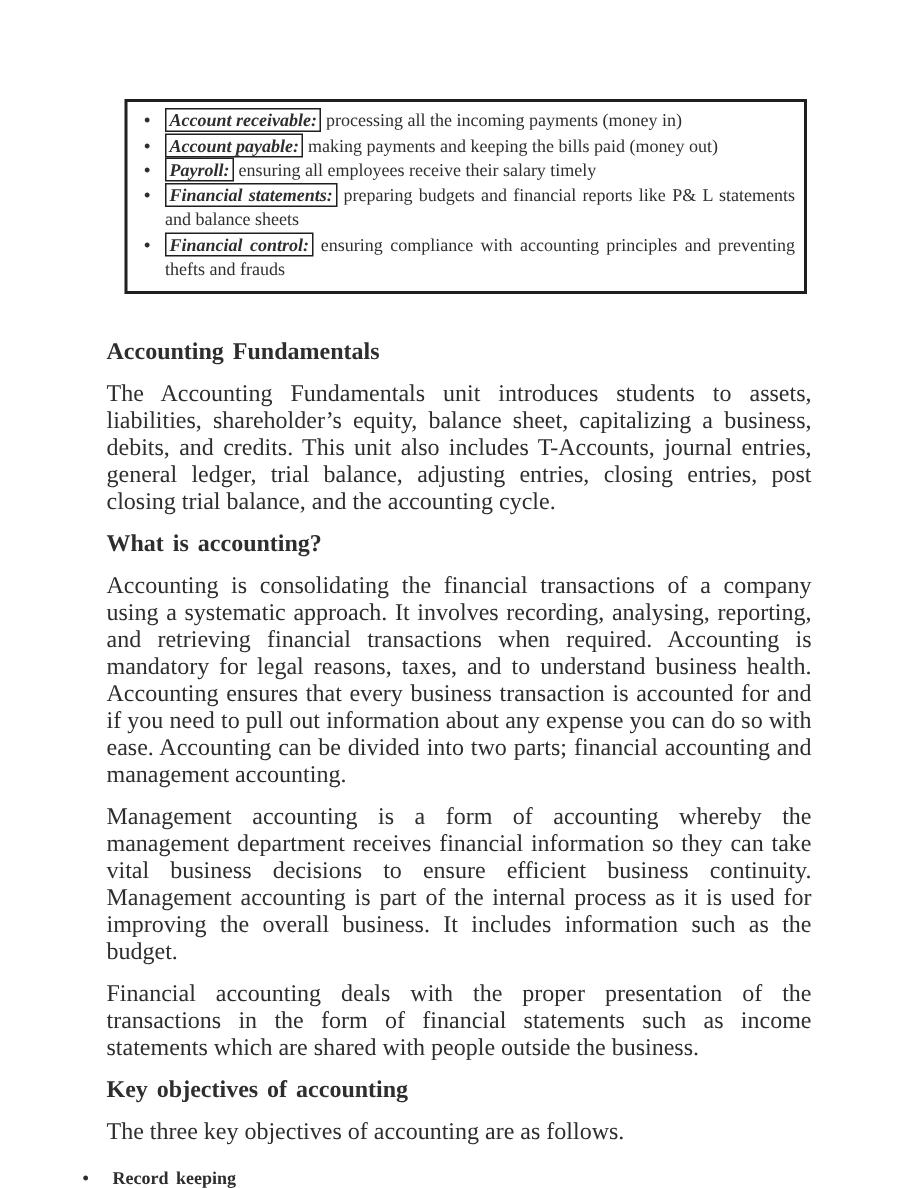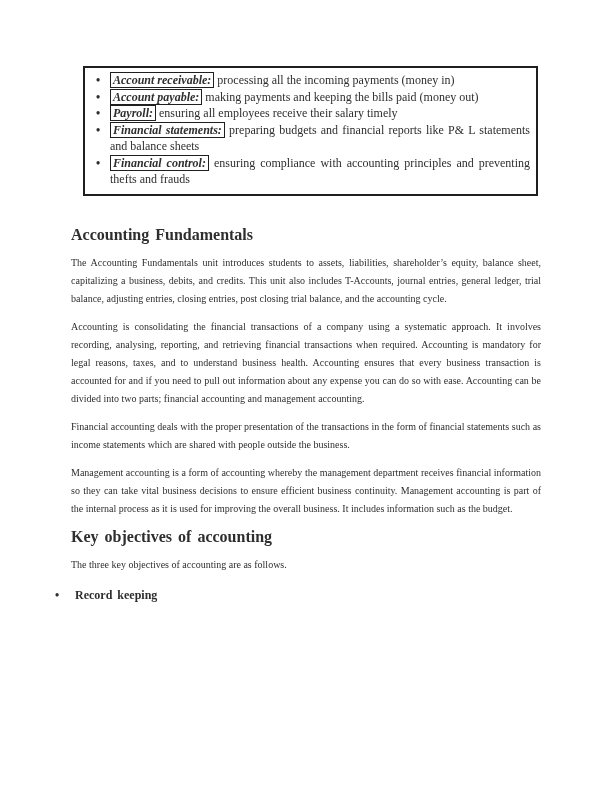--- a/index.html
+++ b/index.html
@@ -61,21 +61,21 @@
     font-size: 16px;
     font-weight: bold;
     line-height: 18px;
     margin: 0 0 10px 0;
     word-spacing: 2px;
   }
   .heading-first {
     margin-top: 30px;
   }
   .para {
-    font-size: 10px;
+    font-size: 16px;
     line-height: 18px;
     text-align: justify;
     margin: 0 0 10px 0;
   }
   .para:last-of-type {
     margin-bottom: 10px;
   }
   
   .objective-row {
     position: relative;
@@ -128,27 +128,28 @@
           <span class="term">Financial control:</span>
           <span>ensuring compliance with accounting principles and preventing thefts and frauds</span>
         </li>
       </ul>
     </div>
 
     <div class="heading heading-first">Accounting Fundamentals</div>
 
     <p class="para">The Accounting Fundamentals unit introduces students to assets, liabilities, shareholder’s equity, balance sheet, capitalizing a business, debits, and credits. This unit also includes T-Accounts, journal entries, general ledger, trial balance, adjusting entries, closing entries, post closing trial balance, and the accounting cycle.</p>
 
+    <div class="heading">What is accounting?</div>
 
 
     <p class="para">Accounting is consolidating the financial transactions of a company using a systematic approach. It involves recording, analysing, reporting, and retrieving financial transactions when required. Accounting is mandatory for legal reasons, taxes, and to understand business health. Accounting ensures that every business transaction is accounted for and if you need to pull out information about any expense you can do so with ease.  Accounting can be divided into two parts; financial accounting and management accounting.</p>
 
+    <p class="para">Management accounting is a form of accounting whereby the management department receives financial information so they can take vital business decisions to ensure efficient business continuity. Management accounting is part of the internal process as it is used for improving the overall business. It includes information such as the budget.</p>
+
     <p class="para">Financial accounting deals with the proper presentation of the transactions in the form of financial statements such as income statements which are shared with people outside the business.</p>
-
-    <p class="para">Management accounting is a form of accounting whereby the management department receives financial information so they can take vital business decisions to ensure efficient business continuity. Management accounting is part of the internal process as it is used for improving the overall business. It includes information such as the budget.</p>
 
     <div class="heading">Key objectives of accounting</div>
 
     <p class="para">The three key objectives of accounting are as follows.</p>
 
     <div class="objective-row">
       <span class="bullet">•</span>
       <span class="objective-label">Record keeping</span>
     </div>
 

